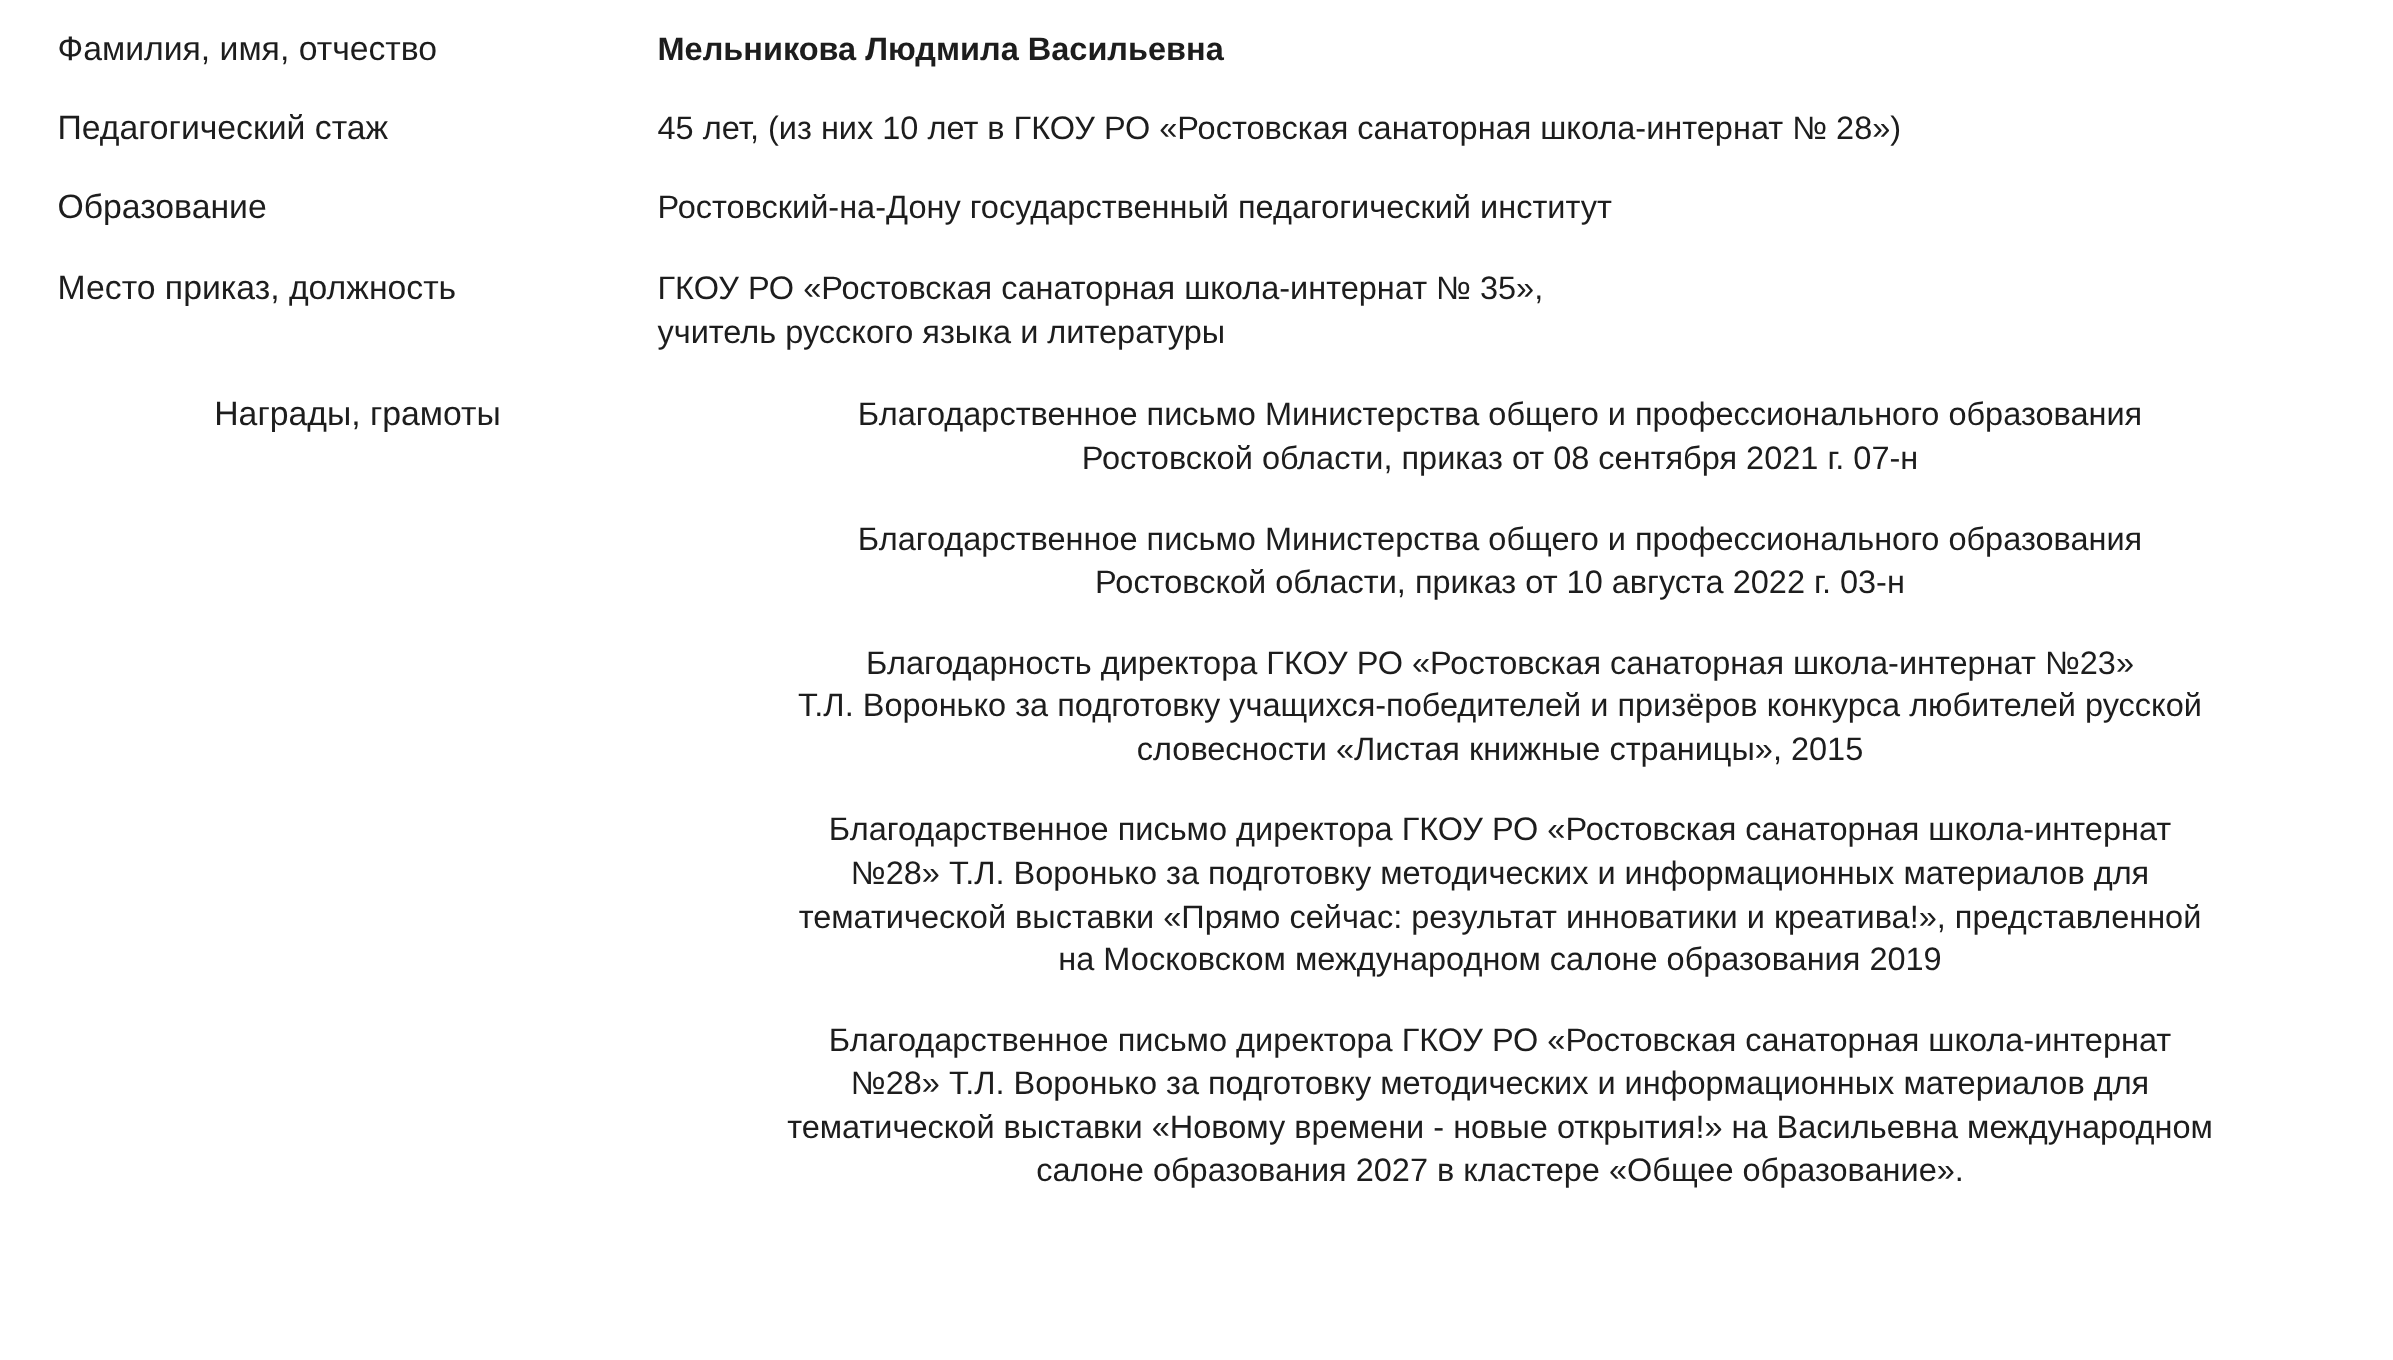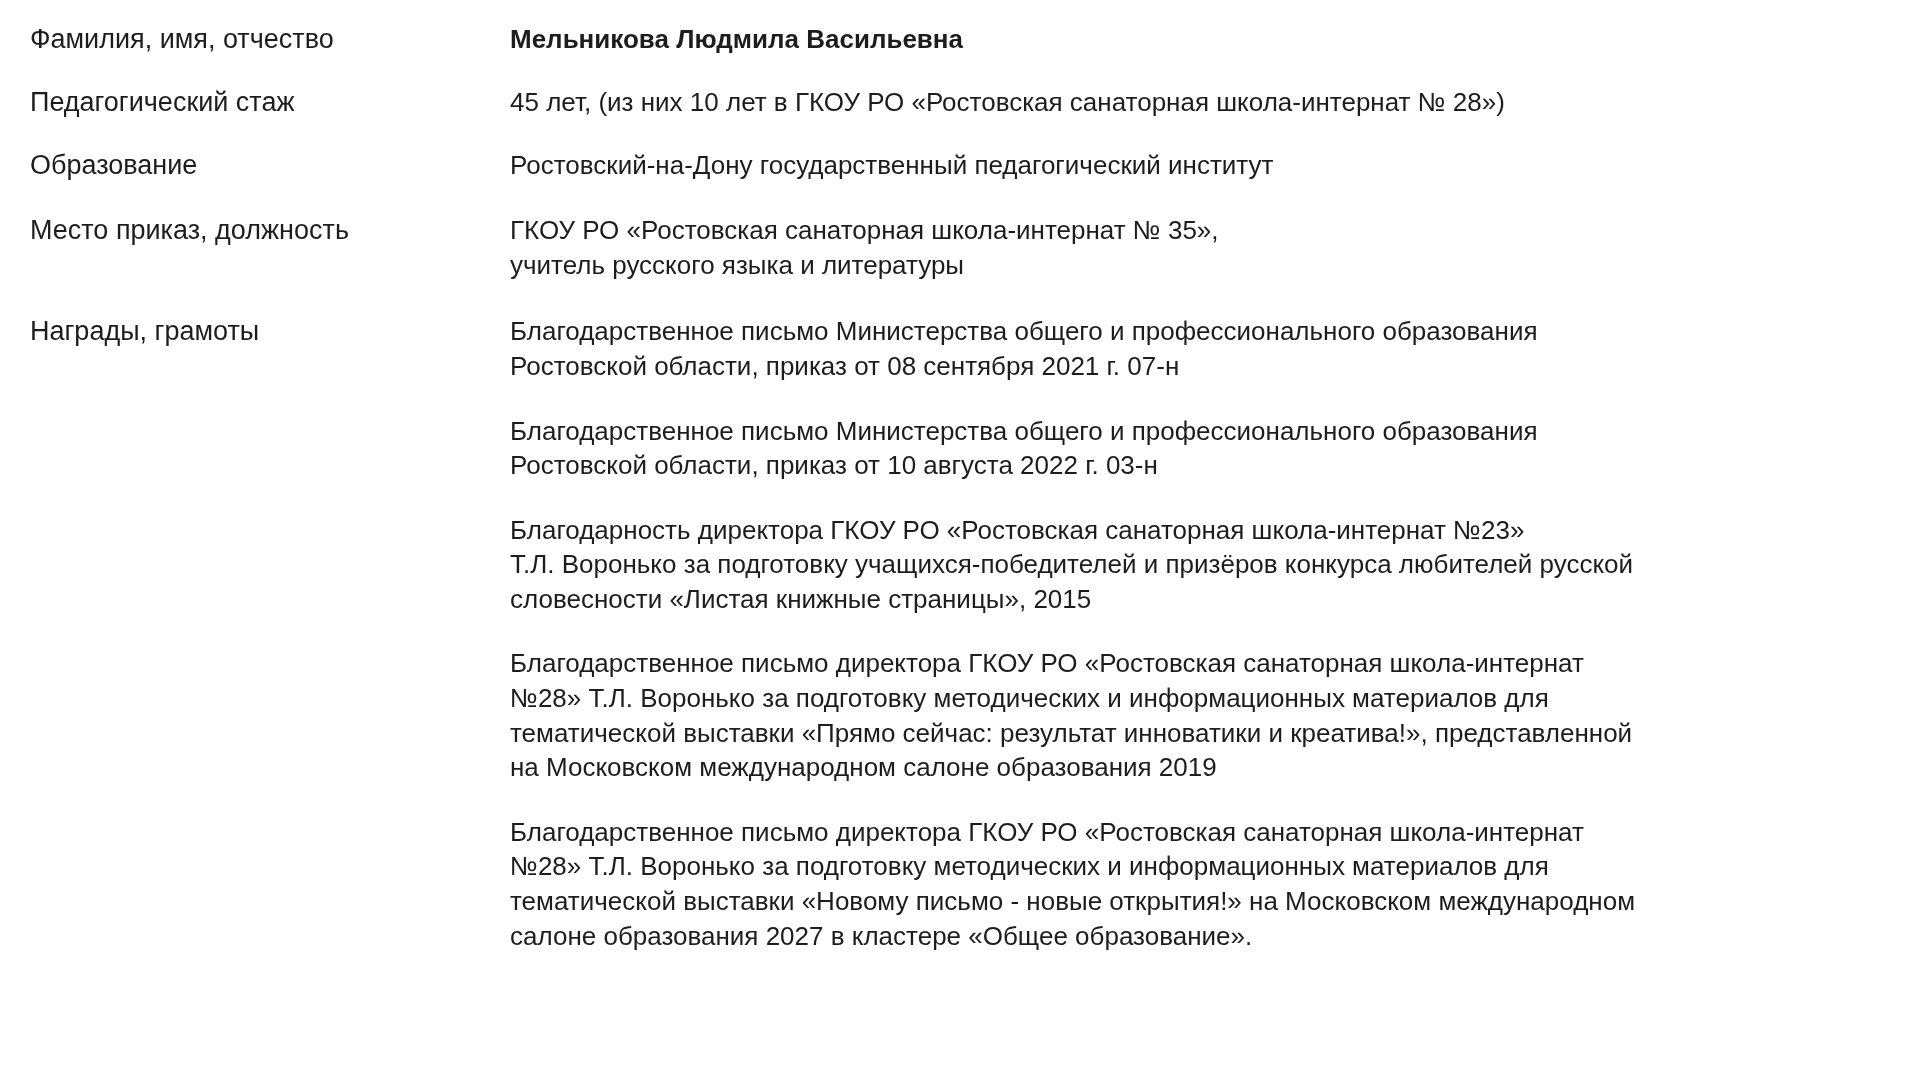--- a/index.html
+++ b/index.html
@@ -8,21 +8,21 @@
     background: #ffffff;
   }
   body {
     width: 1914px;
     height: 1088px;
     font-family: "Liberation Sans", sans-serif;
     color: #1a1a1a;
     overflow: hidden;
   }
   .page {
-    padding: 14px 40px 0 30px;
+    padding: 14px 40px 0 46px;
     box-sizing: border-box;
   }
   .info-table {
     width: 100%;
     border-collapse: collapse;
   }
   .info-table td {
     vertical-align: top;
     padding: 0;
   }
@@ -64,21 +64,21 @@
   }
   .row-fio .label-cell,
   .row-fio .value-cell { padding-top: 8px; padding-bottom: 14px; }
   .row-stazh .label-cell,
   .row-stazh .value-cell { padding-top: 14px; padding-bottom: 14px; }
   .row-obr .label-cell,
   .row-obr .value-cell { padding-top: 14px; padding-bottom: 14px; }
   .row-mesto .label-cell,
   .row-mesto .value-cell { padding-top: 16px; padding-bottom: 16px; }
   .row-nagrady .label-cell,
-  .row-nagrady .value-cell { padding-top: 16px; padding-bottom: 0; }
+  .row-nagrady .value-cell { padding-top: 16px; padding-bottom: 0; text-align: center; }
 </style>
 </head>
 <body>
 
 <div class="page">
   <table class="info-table">
     <tbody>
       <tr class="row-fio">
         <td class="label-cell">
           <div class="label">Фамилия, имя, отчество</div>
@@ -150,21 +150,21 @@
             <div class="awards-block">
               <span class="line">Благодарственное письмо директора ГКОУ РО «Ростовская санаторная школа-интернат</span>
               <span class="line">№28» Т.Л. Воронько за подготовку методических и информационных материалов для</span>
               <span class="line">тематической выставки «Прямо сейчас: результат инноватики и креатива!», представленной</span>
               <span class="line">на Московском международном салоне образования 2019</span>
             </div>
 
             <div class="awards-block">
               <span class="line">Благодарственное письмо директора ГКОУ РО «Ростовская санаторная школа-интернат</span>
               <span class="line">№28» Т.Л. Воронько за подготовку методических и информационных материалов для</span>
-              <span class="line">тематической выставки «Новому письмо - новые открытия!» на Московском международном</span>
+              <span class="line">тематической выставки «Новому времени - новые открытия!» на Васильевна международном</span>
               <span class="line">салоне образования 2027 в кластере «Общее образование».</span>
             </div>
 
           </div>
         </td>
       </tr>
     </tbody>
   </table>
 </div>
 

